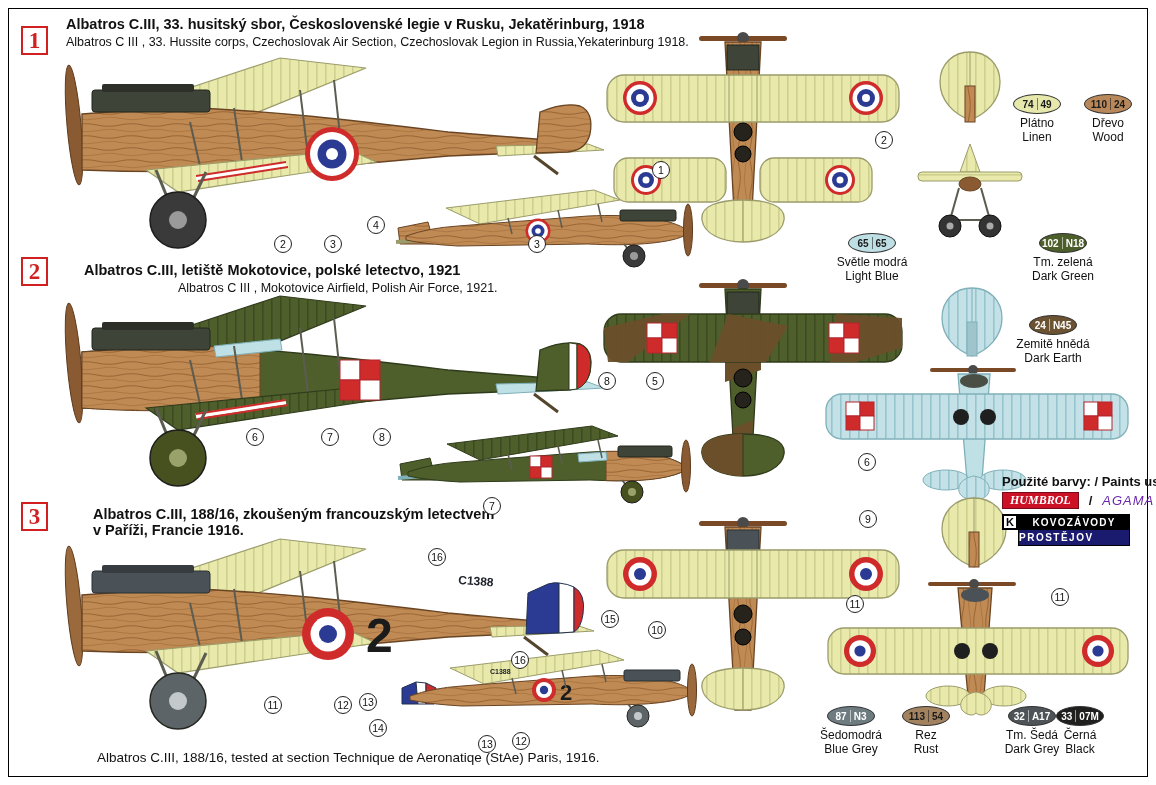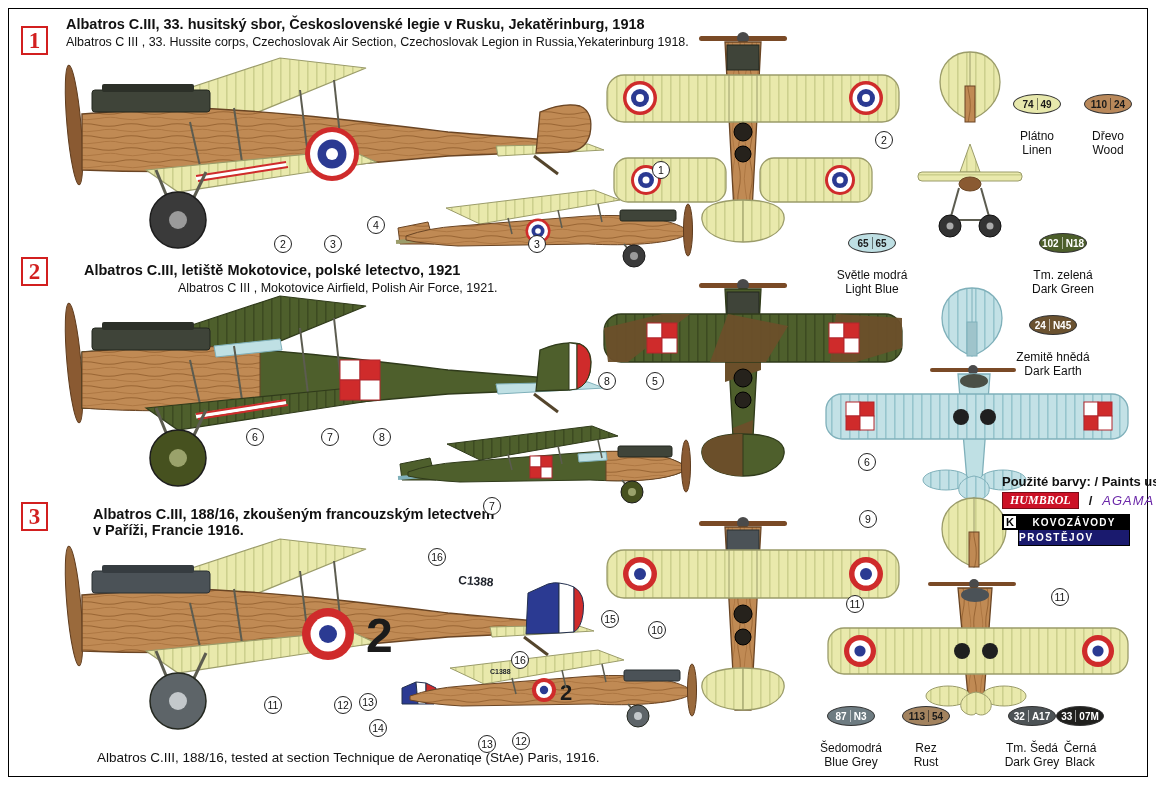--- a/index.html
+++ b/index.html
@@ -14,21 +14,21 @@
     display:flex;align-items:center;justify-content:center;background:#fff}
   .title{position:absolute;font-weight:bold;font-size:14.5px;white-space:nowrap}
   .subtitle{position:absolute;font-size:12.5px;white-space:nowrap}
   .footer-note{position:absolute;font-size:13.5px;white-space:nowrap}
   .callout{position:absolute;width:18px;height:18px;border:1.3px solid #222;border-radius:50%;
     background:#fff;font-size:10.5px;display:flex;align-items:center;justify-content:center;z-index:30}
   .chip{position:absolute;width:96px;text-align:center;z-index:25}
   .chip-oval{width:48px;height:20px;border:1.2px solid #333;border-radius:50%;margin:0 auto;
     display:flex;align-items:center;justify-content:center;font-size:10px;font-weight:bold}
   .chip-sep{width:1px;height:12px;background:currentColor;opacity:.55;margin:0 3px}
-  .chip-name{font-size:12px;line-height:13.5px;margin-top:16px}
+  .chip-name{font-size:12px;line-height:13.5px;margin-top:3px}
   .c0{background:#e7e8ac;color:#1a1a1a}.c1{background:#b9885a;color:#1a1a1a}
   .c2{background:#bedfe3;color:#1a1a1a}.c3{background:#4c5e2a;color:#fff}
   .c4{background:#6b5230;color:#fff}.c5{background:#6e7c82;color:#fff}
   .c6{background:#a3835f;color:#1a1a1a}.c7{background:#4d5356;color:#fff}
   .c8{background:#1f1f1d;color:#fff}
   .brands{z-index:25}
   .brands-title{font-size:13px;font-weight:bold;white-space:nowrap}
   .brand-row{display:flex;align-items:center;gap:10px;margin-top:3px}
   .humbrol{background:#cc1126;color:#fff;font-family:"Liberation Serif",serif;font-style:italic;font-weight:bold;
     font-size:12px;padding:0 7px;line-height:15px;border:1px solid #7a0a16}

